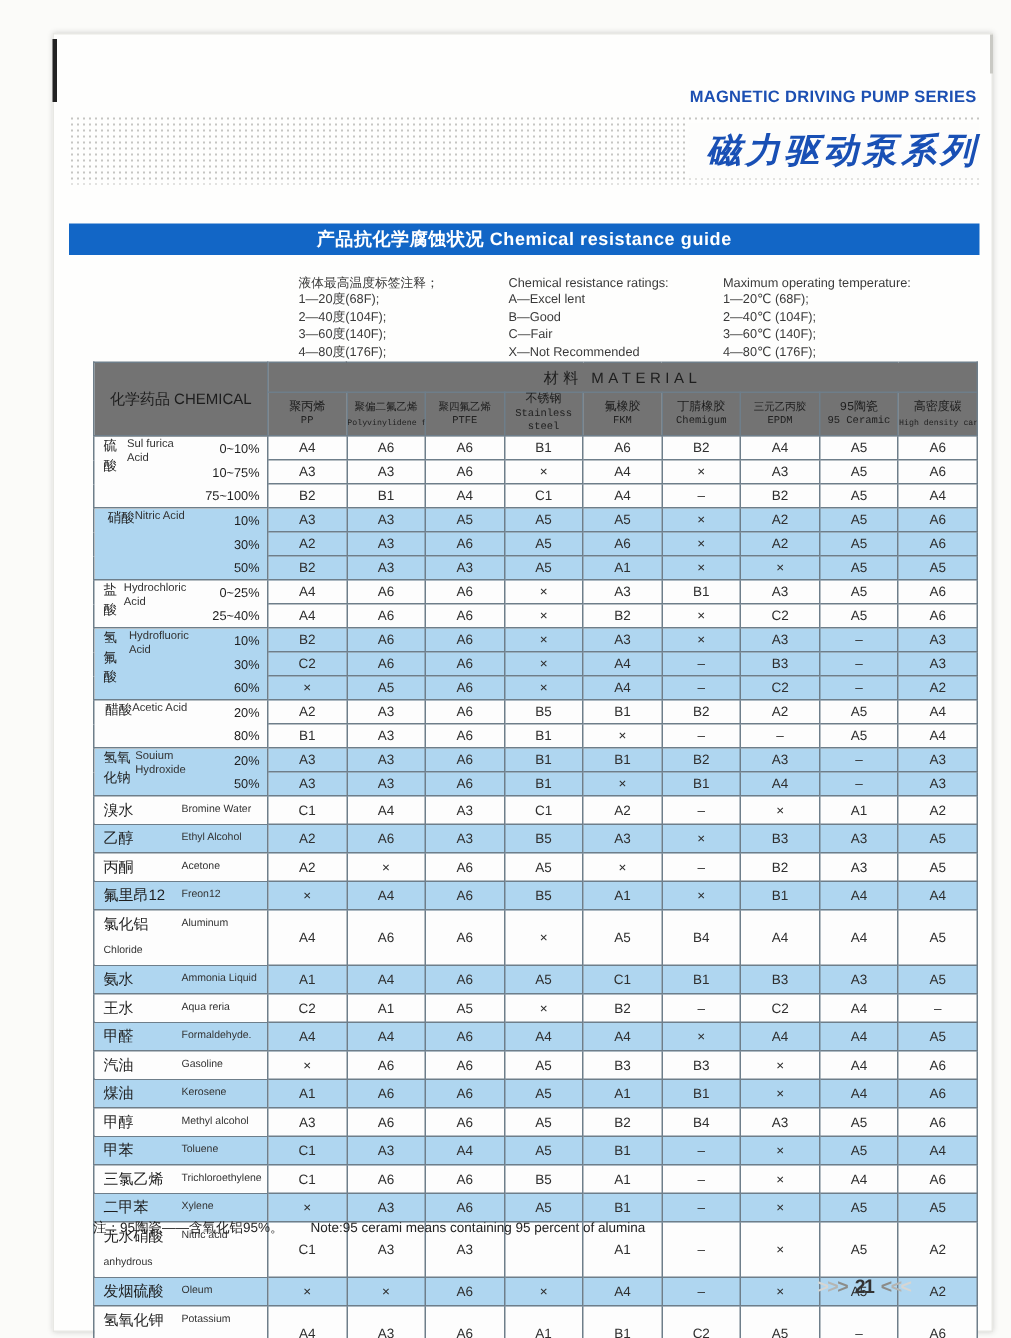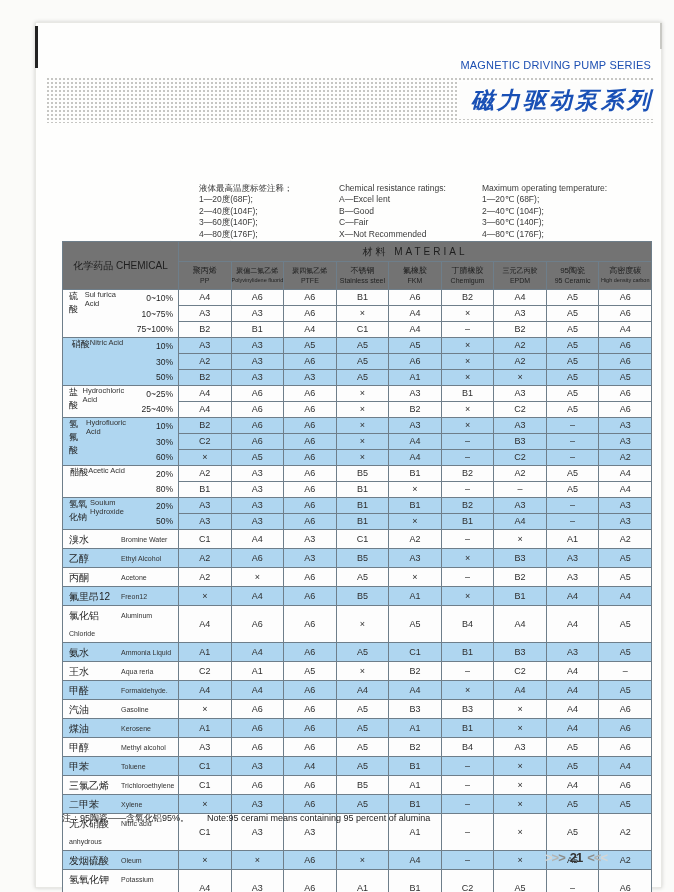--- a/index.html
+++ b/index.html
@@ -2,21 +2,21 @@
 <html><head>
 <meta charset="utf-8">
 <style>
   html,body{margin:0;padding:0;width:674px;height:892px;background:#fbfbf9;overflow:hidden;
     font-family:"Liberation Sans","DejaVu Sans",sans-serif;}
   .sheet{position:absolute;left:35px;top:22px;width:625px;height:864px;background:#fefefd;
     box-shadow:0 0 4px rgba(0,0,0,.18);border:1px solid #e8e8e4;}
   .scan-edge{position:absolute;left:-1px;top:3px;width:3px;height:42px;background:#222;}
   .scan-edge2{position:absolute;right:-1px;top:0;width:2px;height:26px;background:#c9c9c4;}
 
-  .series-en{position:absolute;top:36px;right:10px;font-size:11px;font-weight:normal;
+  .series-en{position:absolute;top:36px;right:10px;font-size:11px;font-weight:bold;
     color:#1c4fb2;letter-spacing:.2px;}
   .dotband{position:absolute;top:54px;left:10px;right:8px;height:46px;
     background-image:radial-gradient(circle,#c6c6c3 .8px,transparent .95px);
     background-size:4px 4px;display:flex;justify-content:flex-end;align-items:center;}
   .series-zh{font-size:23px;font-weight:bold;font-style:italic;color:#1950b5;
     letter-spacing:3px;background:#fdfdfc;padding:3px 0 3px 12px;}
 
   .bluebar{position:absolute;top:126px;left:10px;right:8px;height:21px;background:#1266c6;
     color:#fff;font-weight:bold;font-size:12px;line-height:21px;text-align:center;letter-spacing:.4px;}
 
@@ -24,21 +24,21 @@
     line-height:11.4px;color:#3a3a3a;}
   .lcol{position:absolute;top:0;}
   .lc1{left:44px;} .lc2{left:163px;} .lc3{left:303px;} .lc4{left:446px;}
 
   table.chem{position:absolute;left:26px;top:218px;width:590px;border-collapse:collapse;
     table-layout:fixed;}
   table.chem td{border:1px solid #6e7e8a;padding:0;background:#fdfdfd;}
   table.chem .h{background:#737373;text-align:center;color:#1d1d1d;vertical-align:middle;}
   .h.lab{font-size:10px;}
   .h.mat{font-size:10px;height:19px;letter-spacing:3px;font-weight:normal;}
-  .h.sub{height:27px;}
+  .h.sub{height:27px;font-family:Liberation Mono, monospace;}
   .mzh{font-size:8px;line-height:10px;}
   .mzh.sm{font-size:7px;}
   .men{font-size:7px;line-height:9px;color:#222;}
   .men.sm{font-size:5.5px;white-space:nowrap;overflow:hidden;}
   td.val{height:15px;line-height:15px;font-size:9px;text-align:center;color:#2e2e2e;}
   tr.start td{border-top:1px solid #56626d;}
   tr.inner td{border-top:1px solid #9db3c2;}
   tbody.shade td{background:#afd6f0;}
   td.label{position:relative;text-align:left;vertical-align:middle;}
   .labwrap{position:absolute;left:0;top:0;right:0;bottom:0;display:flex;}
@@ -66,20 +66,21 @@
 <div class="sheet">
   <div class="scan-edge"></div>
   <div class="scan-edge2"></div>
 
   <div class="series-en">MAGNETIC DRIVING PUMP SERIES</div>
 
   <div class="dotband">
     <span class="series-zh">磁力驱动泵系列</span>
   </div>
 
+  <div class="bluebar">产品抗化学腐蚀状况 Chemical resistance guide</div>
 
   <div class="legend">
     <div class="lcol lc2">
       <div>液体最高温度标签注释；</div>
       <div>
           <div>1—20度(68F);</div>
           <div>2—40度(104F);</div>
           <div>3—60度(140F);</div>
           <div>4—80度(176F);</div>
           <div>5—100度(212F);</div>

